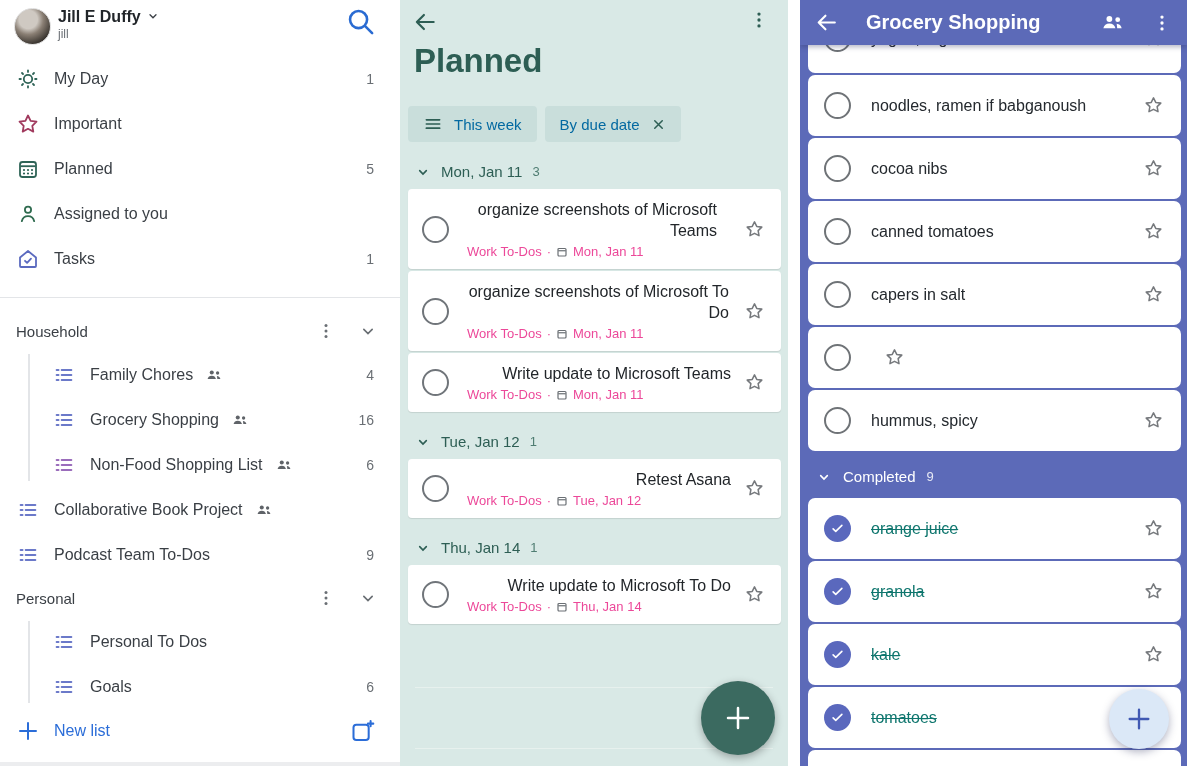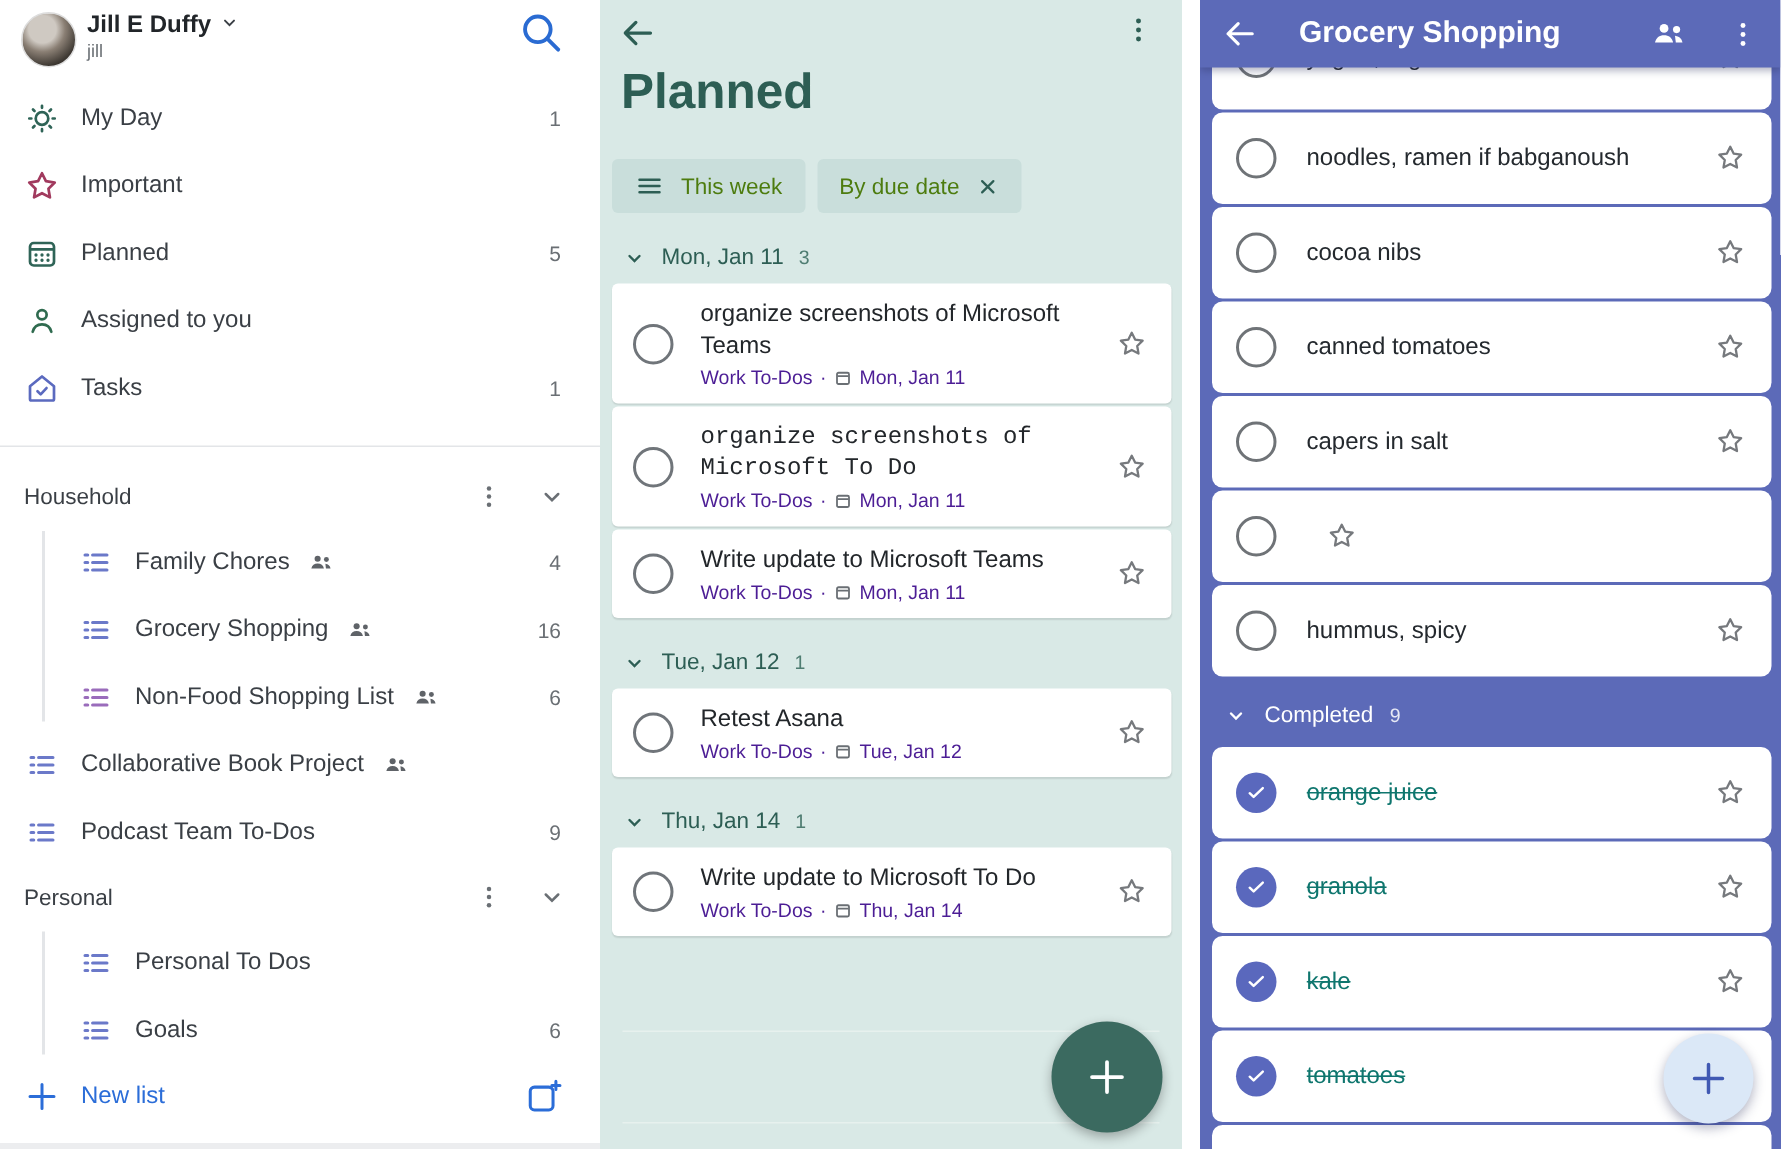--- a/index.html
+++ b/index.html
@@ -35,32 +35,32 @@
   .sb-footer .flabel { font-size:16px; color:#2b6dd8; margin-left:14px; flex:1; }
 
   
   .mid { position:absolute; left:400px; top:0; width:388px; height:766px; background:#d9e9e6; overflow:hidden; }
   .mid-topbar { position:relative; height:42px; }
   .mid-back { position:absolute; left:12px; top:9px; cursor:pointer; }
   .mid-kebab { position:absolute; right:18px; top:9px; cursor:pointer; }
   .mid-title { margin:0 0 0 14px; font-size:33px; font-weight:bold; color:#2d5e54; }
   .chips { display:flex; gap:8px; margin:26px 0 0 8px; }
   .chip { height:36px; background:#c9dedb; border-radius:4px; display:flex; align-items:center;
-    padding:16px 15px; gap:11px; font-size:15px; color:#4d7c0f; cursor:pointer; }
+    padding:16px 15px; gap:11px; font-size:15px; color:#0369a1; cursor:pointer; }
   .sec-head { display:flex; align-items:center; gap:10px; margin:21px 0 9px 15px;
     font-size:15px; color:#2d5e54; cursor:pointer; }
   .sec-count { font-size:13px; color:#4f7d72; }
   .cards { margin:0 7px 0 8px; }
   .tcard { background:#fff; border-radius:4px; margin-bottom:2px; display:flex; align-items:center;
     padding:10px 15px 10px 14px; box-shadow:0 1px 1px rgba(0,0,0,.10); cursor:pointer; }
   .tcheck { width:27px; height:27px; border:2px solid #70757a; border-radius:50%;
     margin-right:18px; flex-shrink:0; cursor:pointer; }
-  .tbody { flex:1; min-width:0; }
+  .tbody { flex:1; min-width:0;text-align:right; }
   .ttitle { font-size:16px; color:#22262a; line-height:21px; }
-  .tmeta { font-size:13px; color:#4c1d95; margin-top:3px; display:flex; align-items:center; gap:5px; }
+  .tmeta { font-size:13px; color:#ec4899; margin-top:3px; display:flex; align-items:center; gap:5px; }
   .tstar { margin-left:12px; flex-shrink:0; cursor:pointer; display:flex; }
   .mid-line { position:absolute; left:15px; right:15px; height:1px; background:#e7f1ee; }
   .mid-fab { position:absolute; left:301px; top:681px; width:74px; height:74px; border-radius:50%;
     background:#3b6a60; box-shadow:0 3px 8px rgba(0,0,0,.3); display:flex; align-items:center;
     justify-content:center; cursor:pointer; }
 
   
   .right { position:absolute; left:800px; top:0; width:387px; height:766px; background:#5c6ab8; overflow:hidden; }
   .ghead { position:absolute; left:0; right:0; top:0; height:45px; background:#5c6ab8; z-index:5;
     display:flex; align-items:center; padding:0 14px; box-shadow:0 2px 5px rgba(40,45,90,.35); }
@@ -376,21 +376,21 @@
         </div>
         <span class="tstar">
             <svg width="23" height="23" viewBox="0 0 24 24" fill="none" stroke="#76797d" stroke-width="1.6" stroke-linejoin="round">
               <path d="M12 4l2.35 4.76 5.25.76-3.8 3.7.9 5.23L12 16l-4.7 2.45.9-5.23-3.8-3.7 5.25-.76z"></path>
             </svg>
           </span>
       </div>
       <div class="tcard">
         <div class="tcheck"></div>
         <div class="tbody">
-          <div class="ttitle" style="max-width:262px;font-family:Liberation Mono, monospace;">organize screenshots of Microsoft To Do</div>
+          <div class="ttitle" style="max-width:262px;">organize screenshots of Microsoft To Do</div>
           <div class="tmeta">
             <span>Work To-Dos</span>
             <span>·</span>
             <span style="display:flex;">
                 <svg width="12" height="12" viewBox="0 0 24 24" fill="none" stroke="#6a6f74" stroke-width="2.4">
                   <rect x="4" y="5" width="16" height="15" rx="2"></rect>
                   <path d="M4.5 9.5h15"></path>
                 </svg>
               </span>
             <span>Mon, Jan 11</span>

